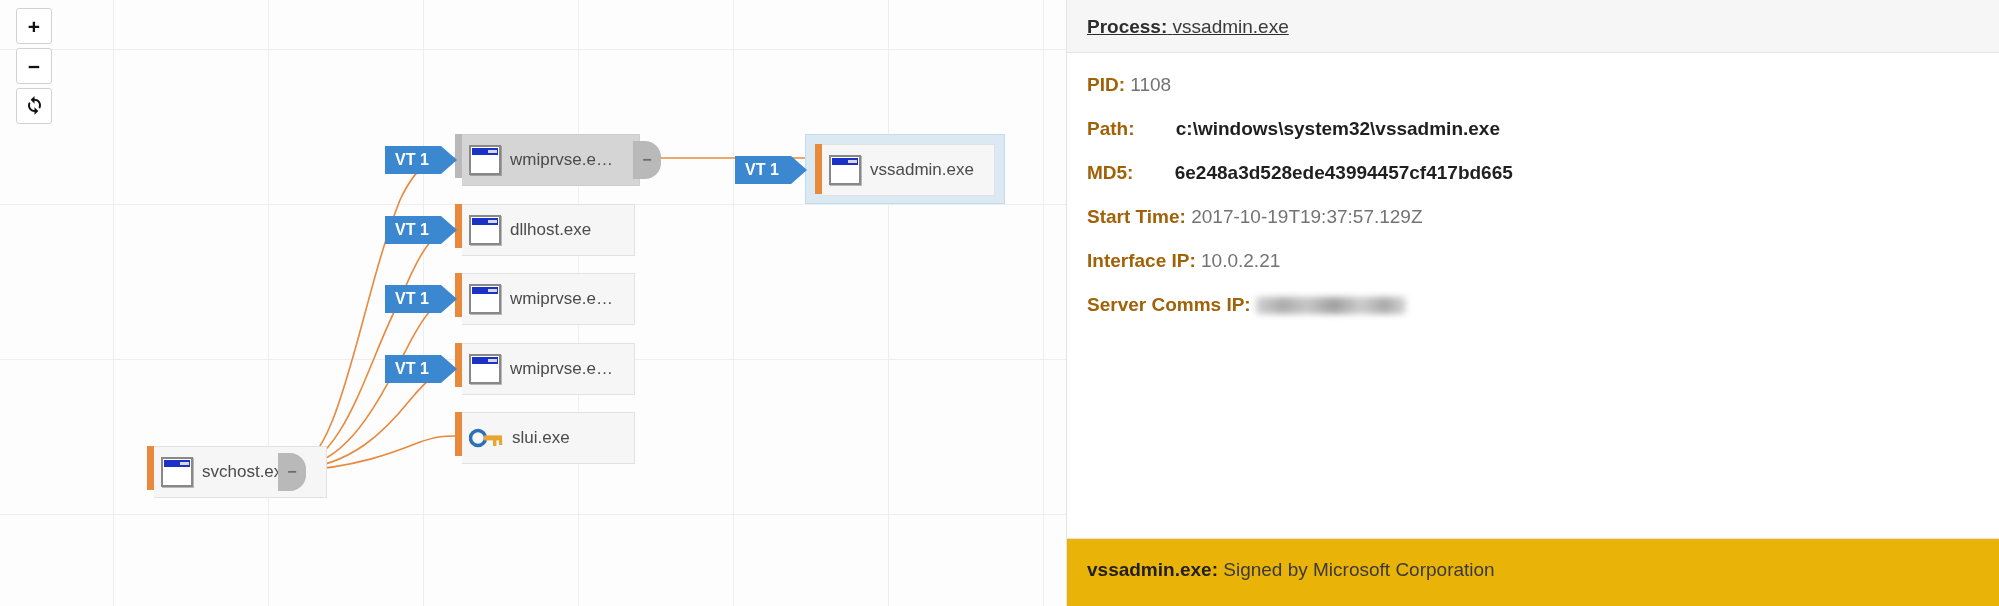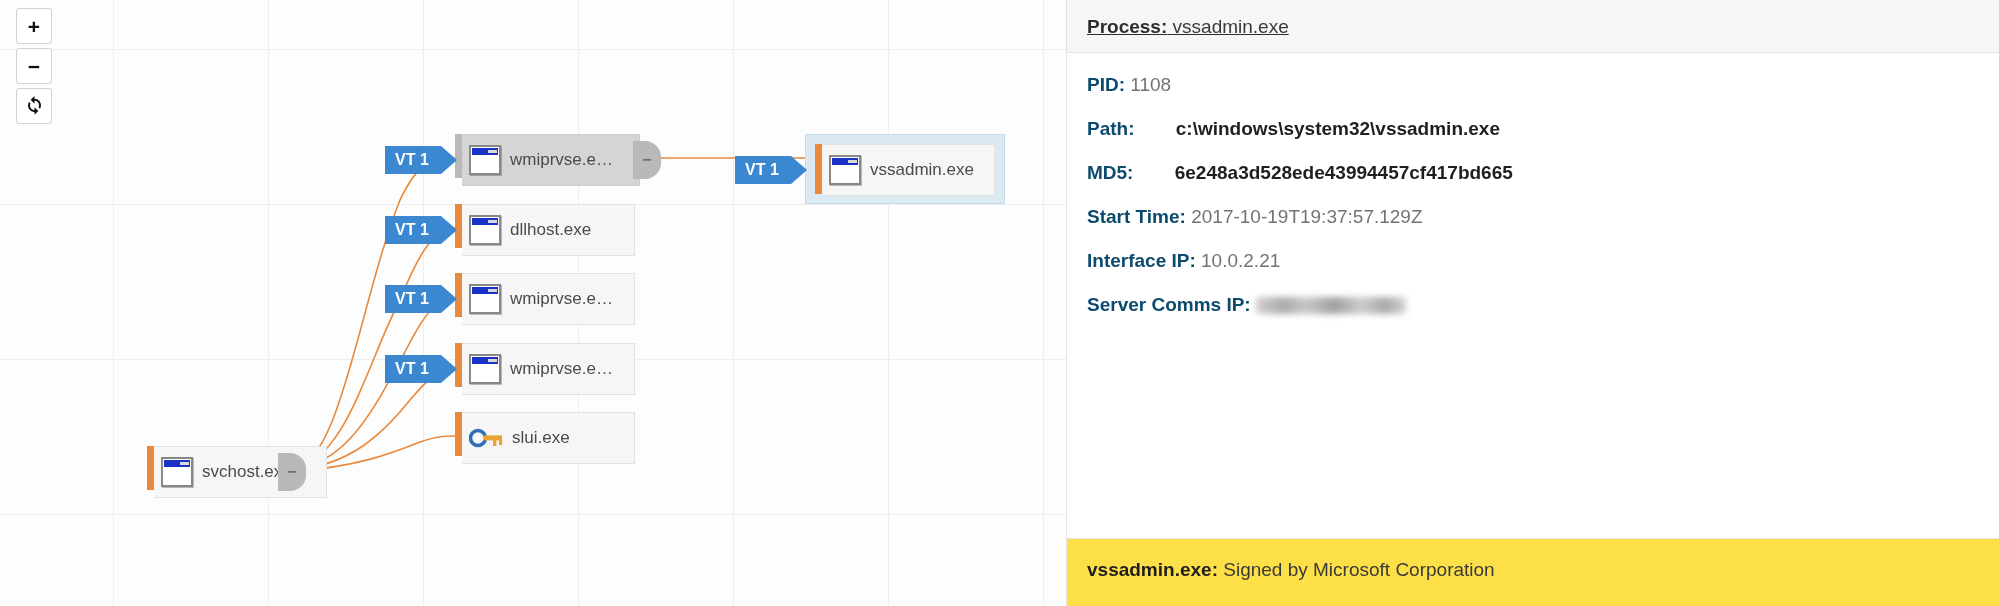--- a/index.html
+++ b/index.html
@@ -227,39 +227,39 @@
   .detail-row {
     font-size: 19px;
     line-height: 1.05;
     margin-bottom: 24px;
     color: #3a3a3a;
     font-family: "Liberation Sans", sans-serif;
     white-space: nowrap;
   }
   .detail-row .k {
     font-weight: 700;
-    color: #0c4a6e;
+    color: #a16207;
   }
   .detail-row .v { font-weight: 400; color: #737373; }
   .detail-row .v.bold { font-weight: 700; color: #1f1f1f; margin-left: 36px; }
   .redacted {
     display: inline-block;
     vertical-align: middle;
     height: 17px;
     border-radius: 2px;
     background: linear-gradient(90deg,#c9c9c9,#9e9e9e 18%,#bdbdbd 34%,#8f8f8f 52%,#c4c4c4 70%,#9a9a9a 86%,#cfcfcf);
     filter: blur(3.4px);
     opacity: .85;
   }
   #panel-footer {
     position: absolute;
     left: 0;
     bottom: 0;
     width: 100%;
-    background: #fde047;
+    background: #eab308;
     border-top: 1px solid #e4e4e4;
     padding: 20px 0 16px 20px;
     box-sizing: border-box;
     height: 68px;
   }
   .sig-line {
     font-size: 19px;
     color: #3a3a3a;
     font-family: "Liberation Sans", sans-serif;
   }

